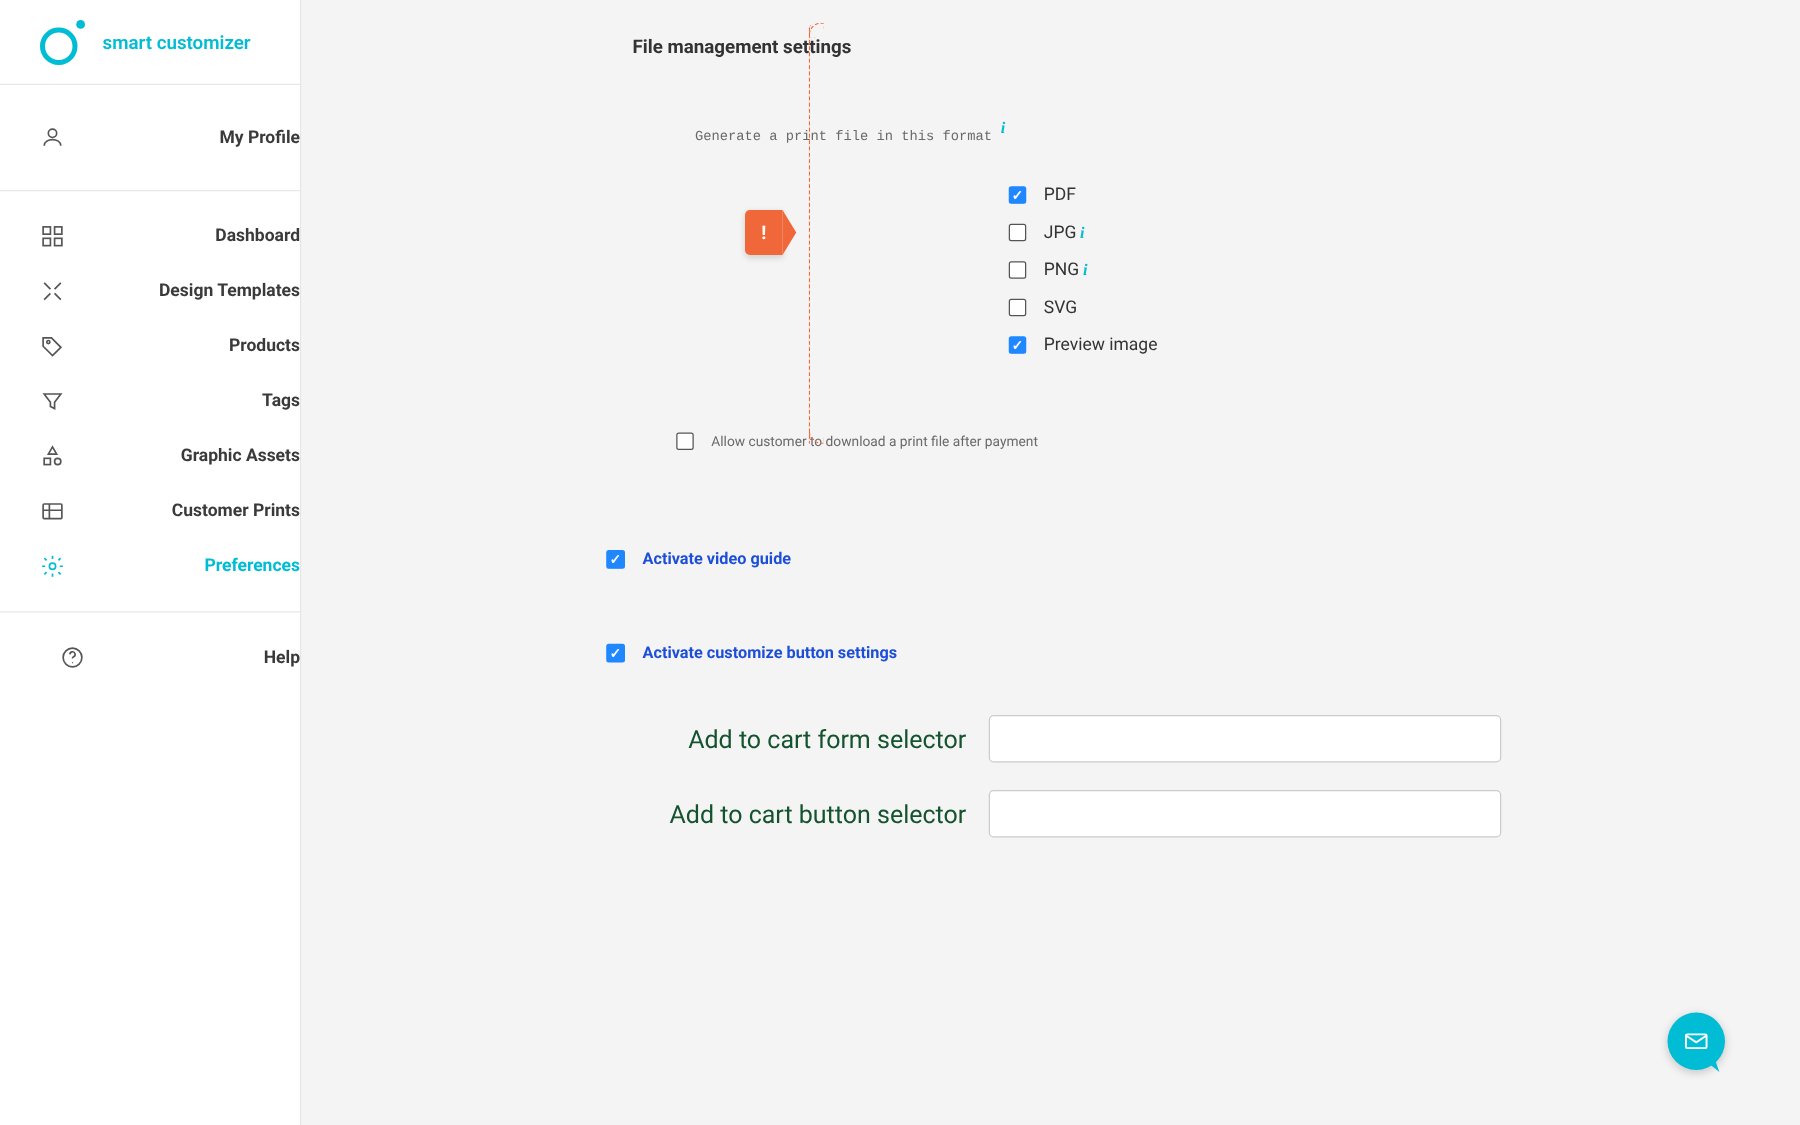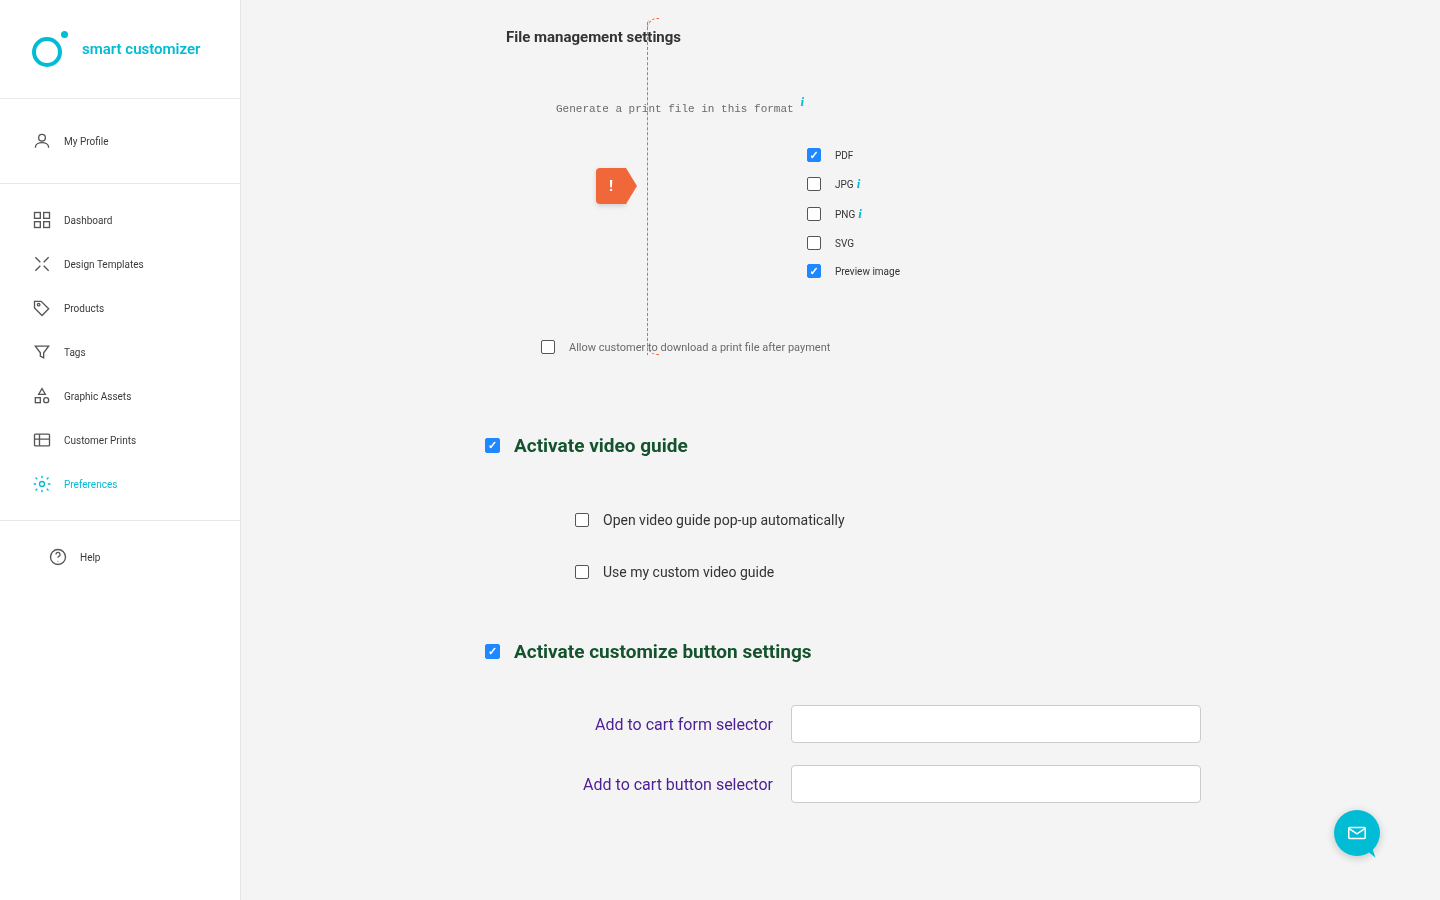--- a/index.html
+++ b/index.html
@@ -16,21 +16,21 @@
   
   .sidebar {
     width: 241px;
     height: 900px;
     background: #fff;
     border-right: 1px solid #e5e5e5;
     display: flex;
     flex-direction: column;
   }
   .brand {
-    height: 99px;
+    height: 68px;
     display: flex;
     align-items: center;
     padding-left: 32px;
     border-bottom: 1px solid #e8e8e8;
   }
   .brand-icon {
     width: 36px; height: 36px;
     position: relative;
     margin-right: 14px;
   }
@@ -41,22 +41,23 @@
   .brand-icon .dot {
     position: absolute; right: 0; top: 0;
     width: 7px; height: 7px; background: #00bcd4; border-radius: 50%;
   }
   .brand-name { color: #00bcd4; font-size: 15px; font-weight: 600; }
 
   .nav-section { padding: 0; }
   .nav-item {
     display: flex; align-items: center;
     height: 44px; padding-left: 32px;
-    font-size: 10px; font-weight: 400; color: #3a3a3a;
+    font-size: 14px; font-weight: 700; color: #3a3a3a;
     cursor: pointer;
+    justify-content: space-between;
   }
   .nav-item.active { color: #00bcd4; }
   .nav-item .ico { width: 20px; height: 20px; margin-right: 12px; display:flex; align-items:center; justify-content:center; }
   .nav-item svg { width: 20px; height: 20px; stroke: #555; fill: none; stroke-width: 1.6; }
   .nav-item.active svg { stroke: #00bcd4; }
   .nav-divider { border-top: 1px solid #e8e8e8; }
   .profile-block { border-bottom: 1px solid #e8e8e8; padding: 20px 0; }
   .profile-block .nav-item { height: 44px; }
 
   
@@ -120,37 +121,37 @@
 
   .check-list { padding-left: 406px; margin-top: 32px; }
   .check-row { display:flex; align-items:center; margin-bottom: 14px; }
   .cbox {
     width: 14px; height: 14px; border: 1.5px solid #555; border-radius: 2px;
     margin-right: 14px; display:inline-flex; align-items:center; justify-content:center;
     cursor: pointer; background:#fff;
   }
   .cbox.checked { background: #1f87ff; border-color:#1f87ff; }
   .cbox.checked::after { content:"✓"; color:#fff; font-size:11px; font-weight:700; line-height:1; }
-  .check-row .lbl { color:#333; font-size:10px; }
+  .check-row .lbl { color:#333; font-size:14px; }
 
   .indented-check { padding-left: 140px; margin-top: 62px; }
   .indented-check .check-row { margin-bottom: 0; }
   .indented-check .lbl { color:#6a6a6a; font-size:11px; }
 
   .big-toggle { display:flex; align-items:center; padding-left: 84px; margin-top: 80px; }
   .big-toggle .cbox { width:15px; height:15px; }
-  .big-toggle .lbl { font-weight:700; font-size:19px; color:#14532d; }
+  .big-toggle .lbl { font-weight:700; font-size:13px; color:#1d4ed8; }
 
   .sub-checks { padding-left: 174px; margin-top: 55px; }
   .sub-checks .check-row { margin-bottom: 36px; }
   .sub-checks .lbl { color:#333; font-size:14px; }
 
   .form-rows { margin-top: 22px; }
   .form-row { display:flex; align-items:center; margin-bottom: 22px; }
-  .form-row label { width: 390px; text-align:right; padding-right: 18px; color:#4c1d95; font-size:16px; }
+  .form-row label { width: 390px; text-align:right; padding-right: 18px; color:#14532d; font-size:20px; }
   .form-row input[type=text], .form-row .select {
     width: 410px; height: 38px; border:1px solid #ccc; border-radius:4px;
     background:#fff; padding: 0 12px; font-size:14px; color:#333;
   }
   .form-row .select {
     display:flex; align-items:center; justify-content:space-between;
     cursor:pointer;
   }
   .caret-down {
     width:0; height:0; border-left:5px solid transparent; border-right:5px solid transparent;
@@ -324,30 +325,20 @@
     <div class="indented-check">
       <div class="check-row">
         <span class="cbox"></span>
         <span class="lbl">Allow customer to download a print file after payment</span>
       </div>
     </div>
 
     <div class="big-toggle">
       <span class="cbox checked"></span>
       <span class="lbl">Activate video guide</span>
-    </div>
-    <div class="sub-checks">
-      <div class="check-row">
-        <span class="cbox"></span>
-        <span class="lbl">Open video guide pop-up automatically</span>
-      </div>
-      <div class="check-row">
-        <span class="cbox"></span>
-        <span class="lbl">Use my custom video guide</span>
-      </div>
     </div>
 
     <div class="big-toggle" style="margin-top:60px;">
       <span class="cbox checked"></span>
       <span class="lbl">Activate customize button settings</span>
     </div>
 
     <div class="form-rows" style="margin-top:42px;">
       <div class="form-row">
         <label>Add to cart form selector</label>

